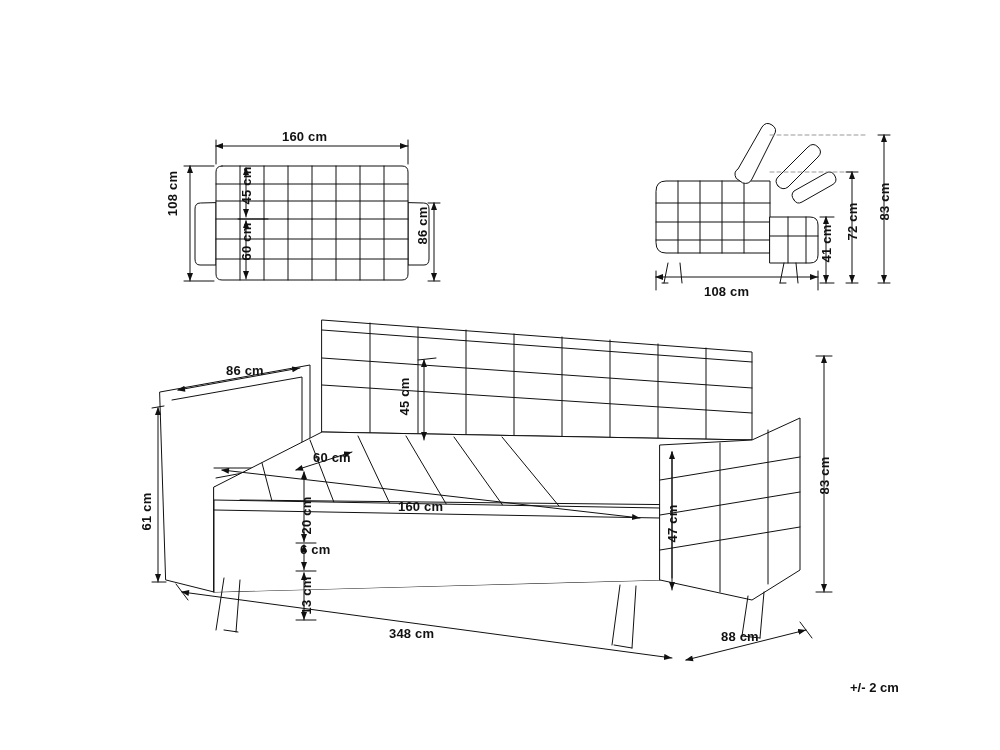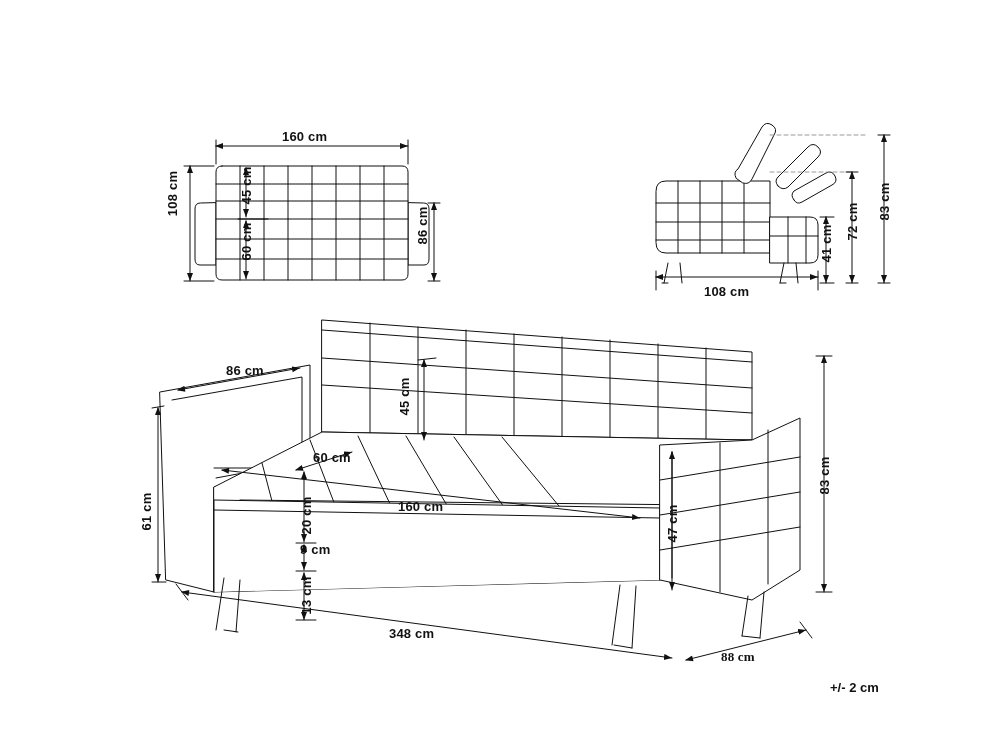--- a/index.html
+++ b/index.html
@@ -39,20 +39,21 @@
   .vert {
     transform-origin: 50% 50%;
   }
   .tolerance {
     position: absolute;
     font-family: "Liberation Sans", sans-serif;
     font-size: 13px;
     font-weight: bold;
     color: #111111;
     white-space: nowrap;
+    margin-left: 20px;
   }
 </style>
 </head>
 <body>
 
 <div id="stage">
 
 <svg id="diagram" viewBox="0 0 1000 750">
   <defs>
     <marker id="ah" markerWidth="9" markerHeight="9" refX="8" refY="3" orient="auto" markerUnits="strokeWidth">
@@ -215,22 +216,22 @@
 <div class="dimlabel vert" style="left:866px; top:194px; transform:rotate(-90deg);">83 cm</div>
 <div class="dimlabel vert" style="left:834px; top:214px; transform:rotate(-90deg);">72 cm</div>
 <div class="dimlabel vert" style="left:808px; top:236px; transform:rotate(-90deg);">41 cm</div>
 
 <div class="dimlabel" style="left:226px; top:363px;">86 cm</div>
 <div class="dimlabel vert" style="left:386px; top:389px; transform:rotate(-90deg);">45 cm</div>
 <div class="dimlabel" style="left:313px; top:450px;">60 cm</div>
 <div class="dimlabel" style="left:398px; top:499px;">160 cm</div>
 <div class="dimlabel vert" style="left:128px; top:504px; transform:rotate(-90deg);">61 cm</div>
 <div class="dimlabel vert" style="left:288px; top:508px; transform:rotate(-90deg);">20 cm</div>
-<div class="dimlabel" style="left:300px; top:542px;">9 cm</div>
+<div class="dimlabel" style="left:300px; top:542px;">6 cm</div>
 <div class="dimlabel vert" style="left:288px; top:588px; transform:rotate(-90deg);">13 cm</div>
 <div class="dimlabel vert" style="left:654px; top:516px; transform:rotate(-90deg);">47 cm</div>
 <div class="dimlabel vert" style="left:806px; top:468px; transform:rotate(-90deg);">83 cm</div>
 <div class="dimlabel" style="left:389px; top:626px;">348 cm</div>
-<div class="dimlabel" style="left:721px; top:649px;font-family:Liberation Serif, serif;">88 cm</div>
+<div class="dimlabel" style="left:721px; top:629px;">88 cm</div>
 
 <div class="tolerance" style="left:830px; top:680px;">+/- 2 cm</div>
 
 </div>
 
 </body></html>

